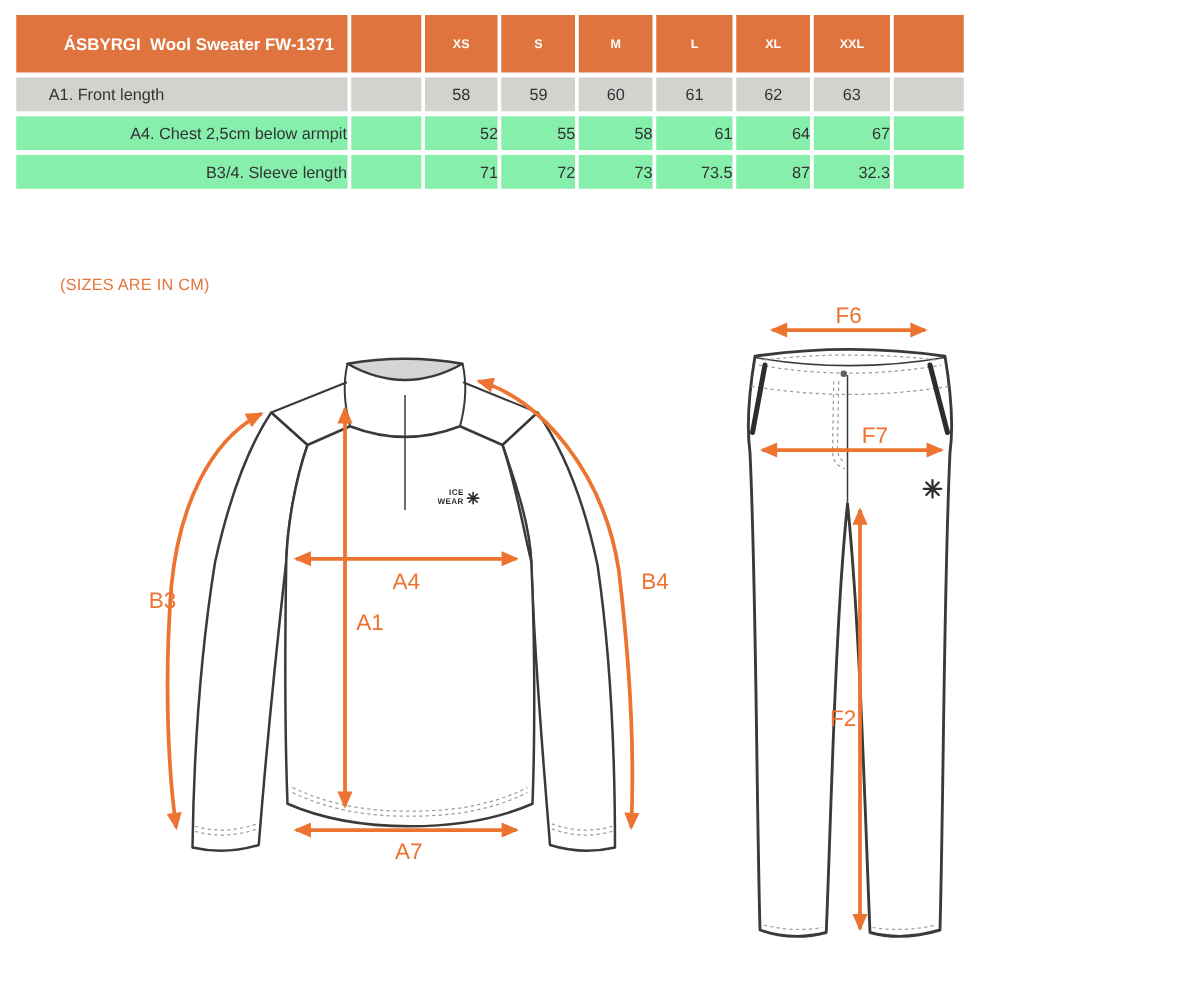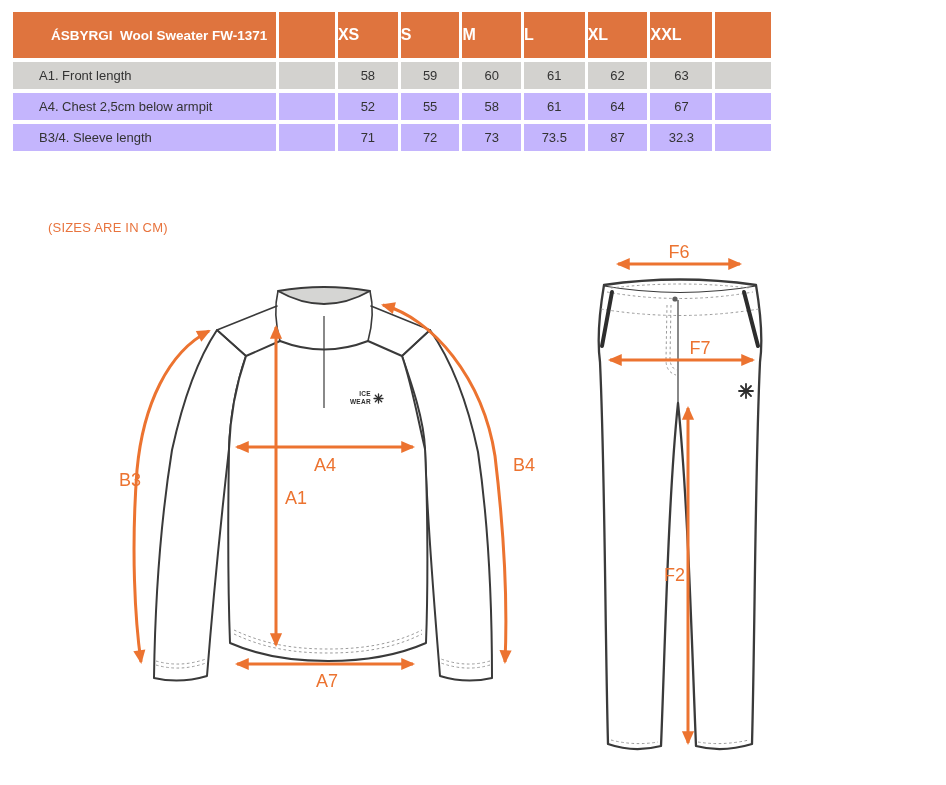--- a/index.html
+++ b/index.html
@@ -6,27 +6,27 @@
   .page{position:relative;width:774px;height:785px;background:#fff;overflow:hidden;
         font-family:"Liberation Sans",sans-serif;}
   
   table.size-table{position:absolute;left:10px;top:8px;border-collapse:separate;
         border-spacing:3px 4px;table-layout:fixed;}
   table.size-table th,table.size-table td{padding:0;overflow:hidden;}
   .col-label{width:306px;}
   .col-sp{width:70px;}
   .col-size{width:70px;}
   .col-tail{width:70px;}
-  tr.head th{background:#DF743E;color:#ffffff;height:46px;font-size:16px;font-weight:bold;
-        text-align:left;}
+  tr.head th{background:#DF743E;color:#ffffff;height:46px;font-size:10px;font-weight:bold;
+        text-align:center;}
   tr.head th.label{text-align:left;padding-left:38px;font-size:13.5px;white-space:pre-wrap;}
   tr.row td{height:27px;font-size:13px;color:#333333;text-align:center;}
   tr.row td.label{text-align:left;padding-left:26px;margin-left:32px;}
   tr.row.dark td{background:#D3D2CF;}
-  tr.row.light td{background:#c4b5fd;}
+  tr.row.light td{background:#86efac;text-align:right;}
   
   .note{position:absolute;left:48px;top:220px;color:#E8743E;font-size:13px;letter-spacing:.2px;}
   
   svg.diagram{position:absolute;left:0;top:0;}
   .outline{fill:#ffffff;stroke:#3A3A3A;stroke-width:2;stroke-linejoin:round;}
   .outline-thick{fill:#ffffff;stroke:#3A3A3A;stroke-width:2.3;stroke-linejoin:round;}
   .seam{fill:none;stroke:#3A3A3A;stroke-width:1.6;stroke-linejoin:round;stroke-linecap:round;}
   .seam-thin{fill:none;stroke:#3A3A3A;stroke-width:1.2;}
   .stitch{fill:none;stroke:#9B9B9B;stroke-width:1;stroke-dasharray:2.6 2.6;}
   .pocket{fill:none;stroke:#2D2D2D;stroke-width:4;stroke-linecap:round;}

